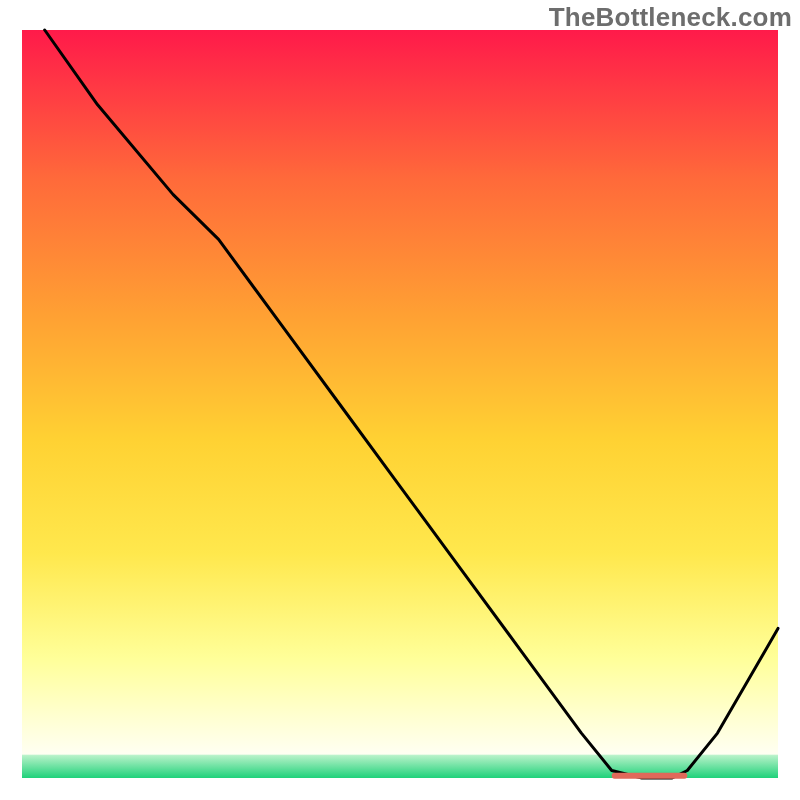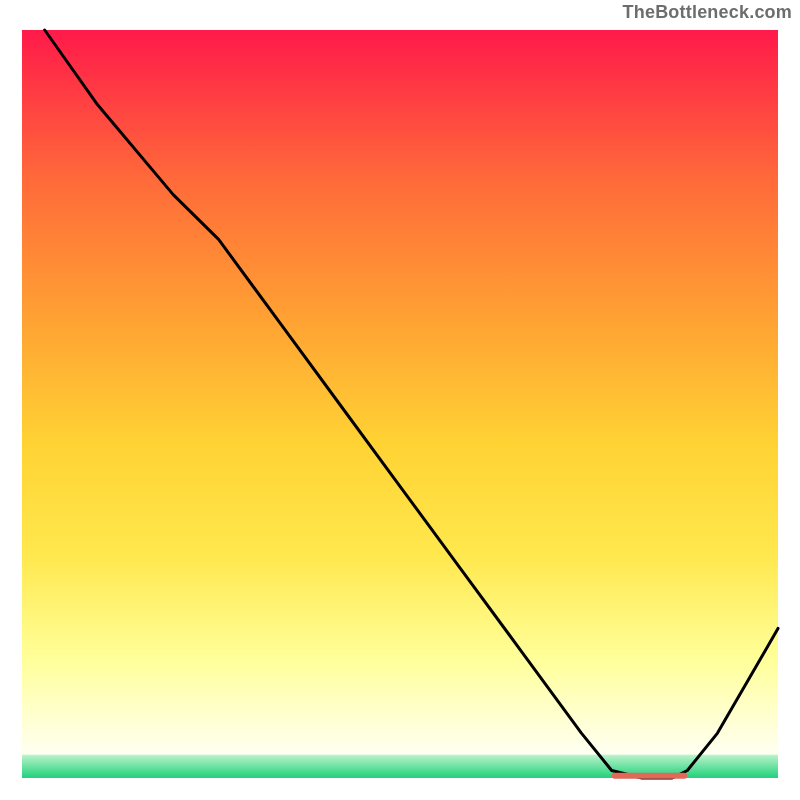--- a/index.html
+++ b/index.html
@@ -12,21 +12,21 @@
   }
   .stage {
     position: relative;
     width: 800px;
     height: 800px;
   }
   .watermark {
     position: absolute;
     top: 2px;
     right: 8px;
-    font-size: 18px;
+    font-size: 26px;
     font-weight: bold;
     color: #6d6d6d;
     letter-spacing: 0.2px;
   }
   svg.chart {
     position: absolute;
     left: 0; top: 0;
     width: 800px;
     height: 800px;
     display: block;

